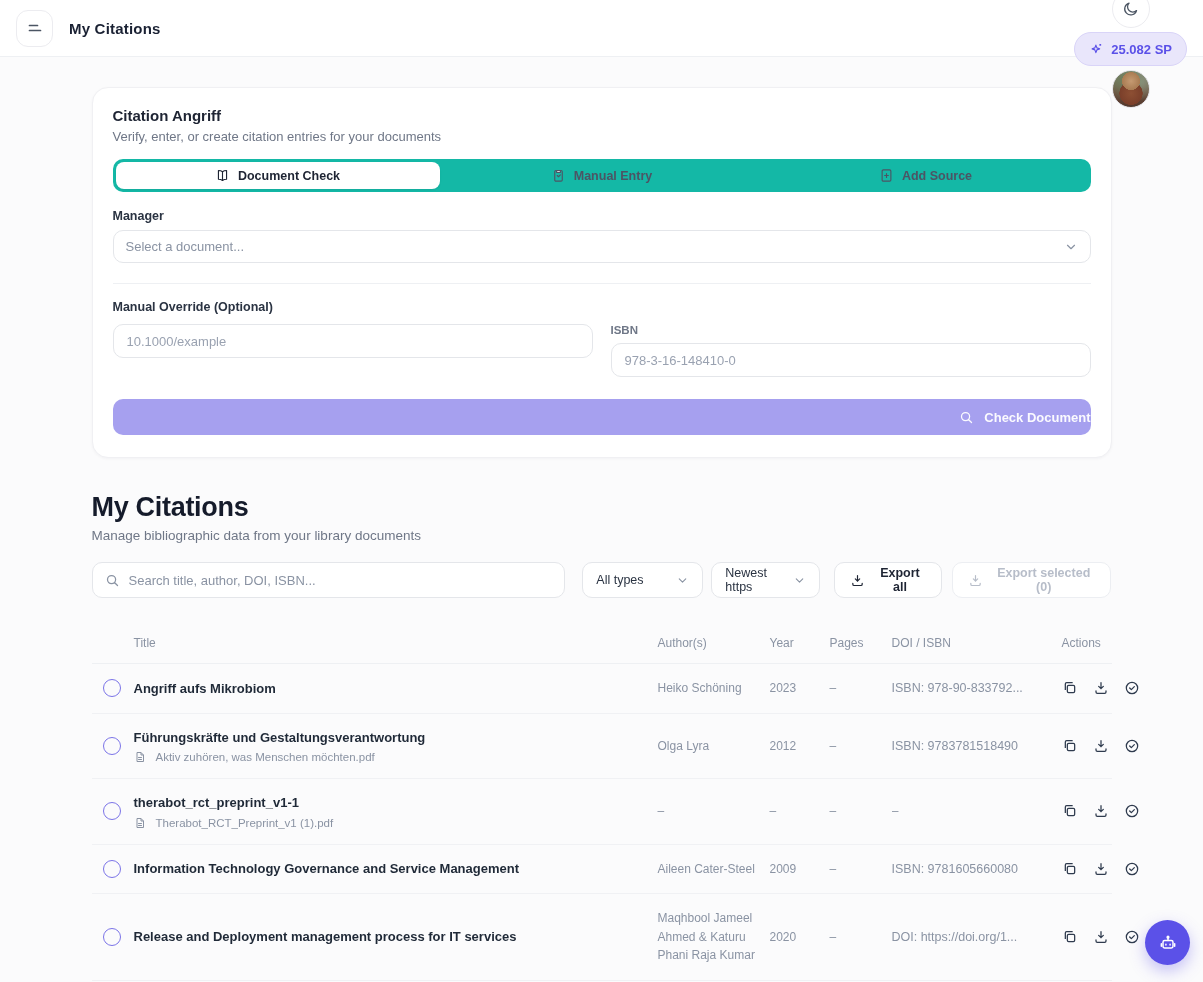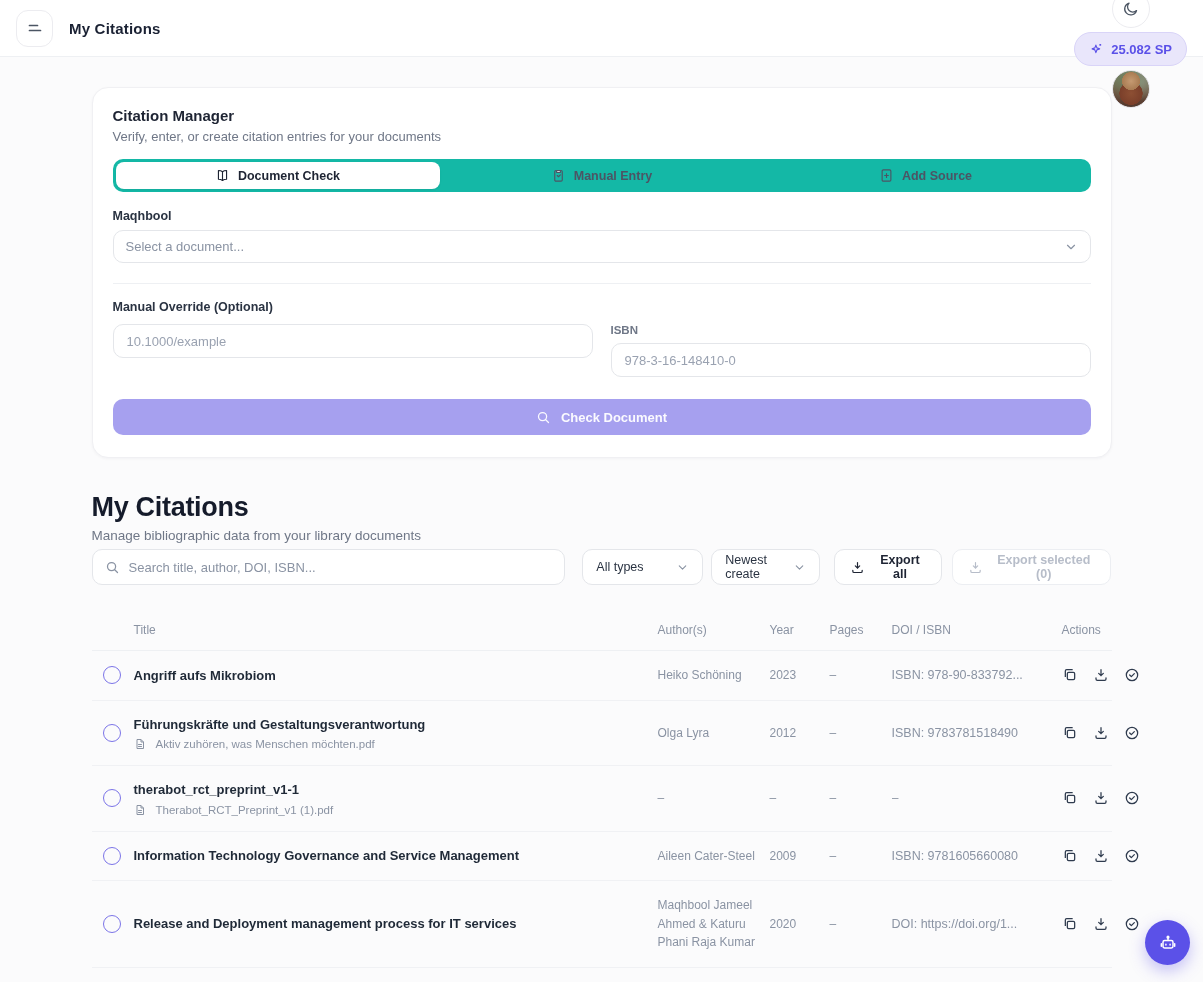--- a/index.html
+++ b/index.html
@@ -77,30 +77,30 @@
   .mini-label { font-size: 11.5px; font-weight: 600; color: #6f7787; margin-bottom: 7px; }
   .text-input {
     width: 100%; height: 16px; border: 1px solid #e4e6ea; border-radius: 10px;
     padding: 16px 13px; font-size: 13px; color: #2a3342; background: #fff; outline: none;
     font-family: "Liberation Sans", sans-serif;
   }
   .text-input::placeholder { color: #9aa2b1; }
   .check-btn {
     margin-top: 22px; width: 100%; height: 36px; border: none; border-radius: 10px;
     background: #a6a0ef; color: rgba(255,255,255,.95); font-size: 13px; font-weight: 600;
-    display: flex; align-items: center; justify-content: center; gap: 10px; cursor: pointer;
+    display: flex; align-items: center; justify-content: flex-end; gap: 10px; cursor: pointer;
     font-family: "Liberation Sans", sans-serif;
   }
 
   
   .section-head { margin-top: 34px; }
   .section-title { font-size: 27px; font-weight: 800; color: #151b2b; letter-spacing: -.3px; }
   .section-sub { font-size: 13.5px; color: #6f7787; margin-top: 5px; }
 
-  .filter-row { margin-top: 6px; display: flex; align-items: center; }
+  .filter-row { margin-top: 19px; display: flex; align-items: center; }
   .search-box {
     width: 503px; height: 36px; border: 1px solid #e4e6ea; border-radius: 10px;
     background: #fff; display: flex; align-items: center; padding: 0 12px; gap: 9px;
     color: #8a93a3;
   }
   .search-box input {
     border: none; outline: none; flex: 1; font-size: 13px; color: #2a3342; background: transparent;
     font-family: "Liberation Sans", sans-serif;
   }
   .search-box input::placeholder { color: #8a93a3; }
@@ -188,21 +188,21 @@
       </span>
       <span>25.082 SP</span>
     </div>
     <div class="avatar"></div>
   </div>
 </header>
 
 <main class="container">
 
   <section class="card">
-    <div class="card-title">Citation Manager</div>
+    <div class="card-title">Citation Angriff</div>
     <div class="card-sub">Verify, enter, or create citation entries for your documents</div>
 
     <div class="tabs">
       <div class="tab active">
         <span>
           <svg width="15" height="15" viewBox="0 0 24 24" fill="none" stroke="currentColor" stroke-width="1.8" stroke-linejoin="round">
             <path d="M12 6c-1.6-1.4-3.6-2-6.5-2v14c2.9 0 4.9.6 6.5 2 1.6-1.4 3.6-2 6.5-2V4c-2.9 0-4.9.6-6.5 2z"></path>
             <path d="M12 6v14"></path>
           </svg>
         </span>
@@ -222,21 +222,21 @@
         <span>
           <svg width="15" height="15" viewBox="0 0 24 24" fill="none" stroke="currentColor" stroke-width="1.8" stroke-linejoin="round" stroke-linecap="round">
             <rect x="5" y="3" width="14" height="18" rx="2"></rect>
             <path d="M12 9v6M9 12h6"></path>
           </svg>
         </span>
         <span>Add Source</span>
       </div>
     </div>
 
-    <div class="field-label">Maqhbool</div>
+    <div class="field-label">Manager</div>
     <div class="select-box">
       <span class="sel-text">Select a document...</span>
       <span class="chev">
         <svg width="14" height="14" viewBox="0 0 24 24" fill="none" stroke="currentColor" stroke-width="2" stroke-linecap="round" stroke-linejoin="round">
           <path d="M6 9l6 6 6-6"></path>
         </svg>
       </span>
     </div>
 
     <hr class="divider">
@@ -283,21 +283,21 @@
     <div class="pill-select type-select">
       <span>All types</span>
       <span class="chev">
         <svg width="13" height="13" viewBox="0 0 24 24" fill="none" stroke="currentColor" stroke-width="2" stroke-linecap="round" stroke-linejoin="round">
           <path d="M6 9l6 6 6-6"></path>
         </svg>
       </span>
     </div>
 
     <div class="pill-select sort-select">
-      <span>Newest create</span>
+      <span>Newest https</span>
       <span class="chev">
         <svg width="13" height="13" viewBox="0 0 24 24" fill="none" stroke="currentColor" stroke-width="2" stroke-linecap="round" stroke-linejoin="round">
           <path d="M6 9l6 6 6-6"></path>
         </svg>
       </span>
     </div>
 
     <button class="export-btn">
       <span>
         <svg width="15" height="15" viewBox="0 0 24 24" fill="none" stroke="currentColor" stroke-width="1.9" stroke-linecap="round" stroke-linejoin="round">

